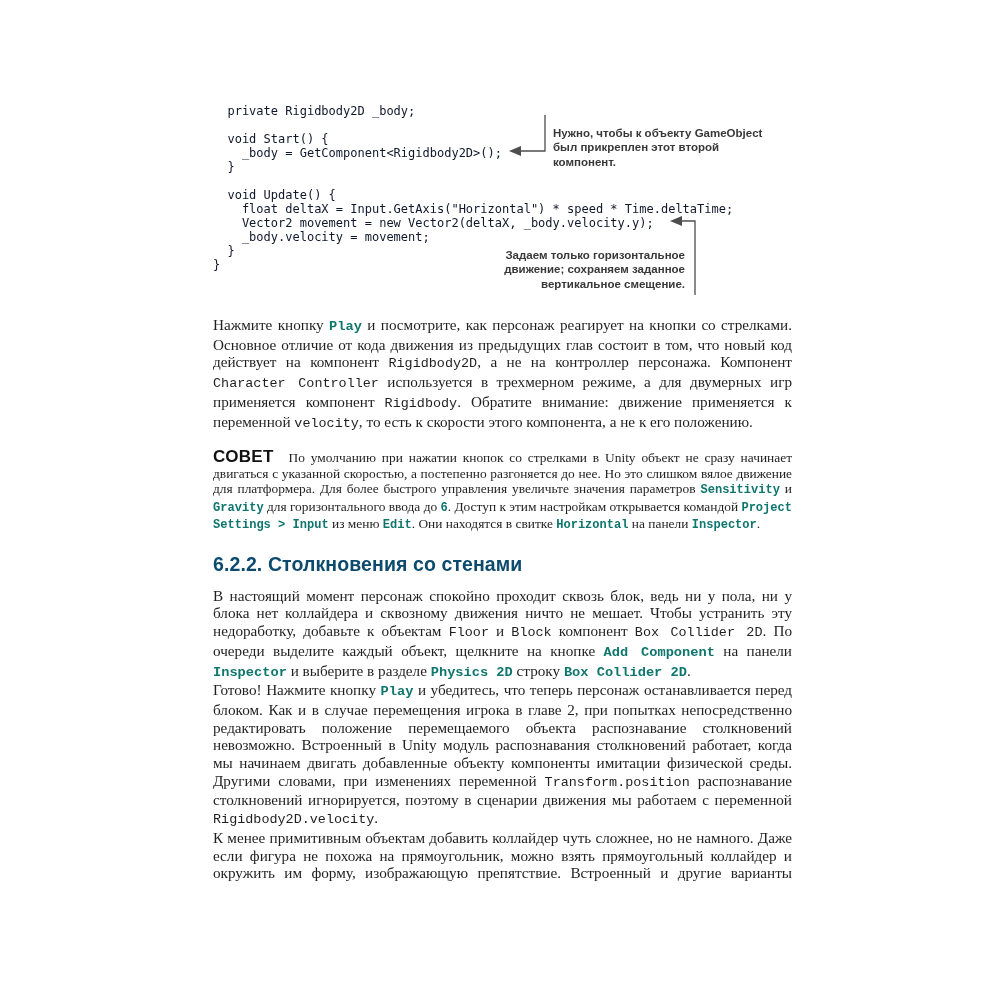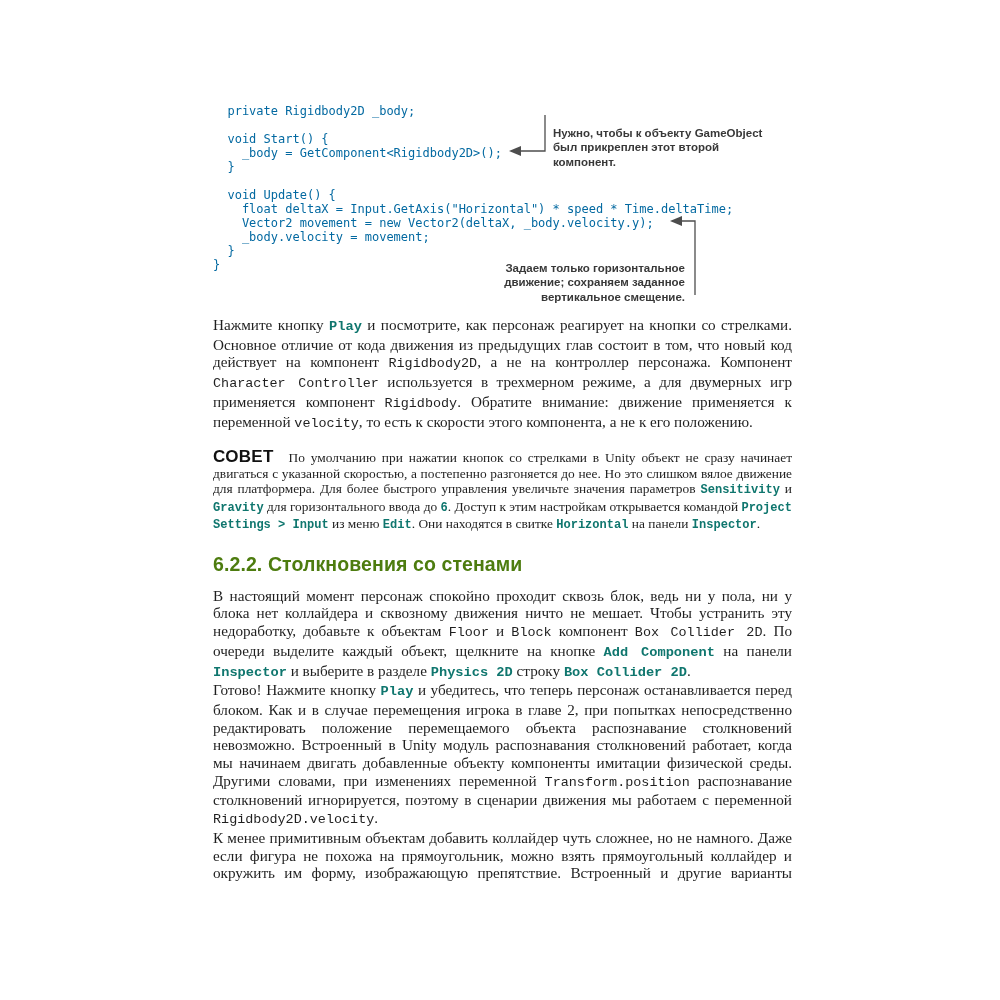--- a/index.html
+++ b/index.html
@@ -19,31 +19,31 @@
   }
   .page-number{font-weight:700;font-size:15.5px;}
   .chapter-label{font-weight:700;margin-left:42px;}
   .chapter-title{font-weight:400;margin-left:5px;color:#222;}
 
   
   .code-area{position:absolute;left:213px;top:102px;width:579px;height:204px;}
   pre.code{
     margin:0;padding:2px 0 0 0;
     font-family:"DejaVu Sans Mono",monospace;
-    font-size:12px;line-height:14px;color:#0369a1;
+    font-size:12px;line-height:14px;color:#0f172a;
     white-space:pre;
   }
   .code-annotation{
     position:absolute;
     font-family:"Liberation Sans",sans-serif;font-weight:700;
     font-size:11.5px;line-height:14.3px;color:#383838;
     white-space:pre-line;
   }
   .annotation-1{left:340px;top:4px;width:235px;text-align:left;margin-top:20px;}
-  .annotation-2{left:240px;top:159px;width:232px;text-align:right;}
+  .annotation-2{left:240px;top:146px;width:232px;text-align:right;}
   .arrow-layer{position:absolute;left:0;top:0;width:579px;height:204px;}
   .arrow-layer path{stroke:#4d4d4d;stroke-width:1.3;fill:none;}
   .arrow-layer polygon{fill:#4d4d4d;stroke:none;}
 
   
   .text-col{position:absolute;left:213px;top:316px;width:579px;}
   p.body{
     margin:0;font-size:15.2px;line-height:17.7px;
     text-align:justify;hyphens:auto;color:#1f1f1f;
   }
@@ -57,21 +57,21 @@
   }
   .tip-label{
     font-family:"Liberation Sans",sans-serif;font-weight:700;
     font-size:17px;color:#111;margin-right:15px;letter-spacing:.3px;
   }
   .after-tip{margin-top:14px !important;}
 
   h2.section-heading{
     margin:19px 0 11px 0;
     font-family:"Liberation Sans",sans-serif;font-weight:700;
-    font-size:19.5px;color:#4d7c0f;letter-spacing:.1px;
+    font-size:19.5px;color:#0c4a6e;letter-spacing:.1px;
   }
   .last-paragraph{text-align-last:justify;}
 </style>
 </head>
 <body>
 
 <div class="page">
 
 
   <section class="code-area">

